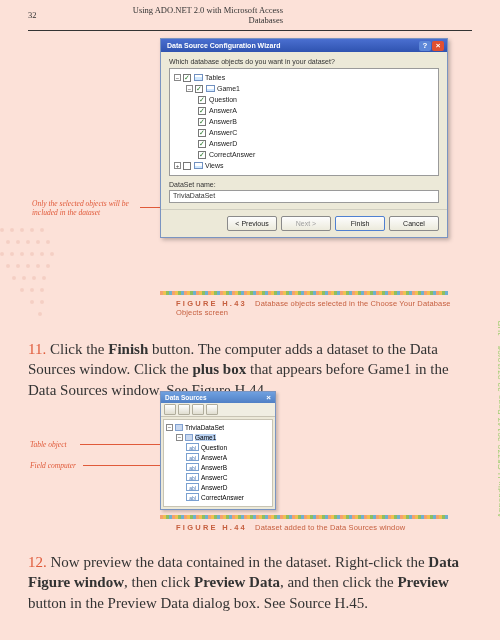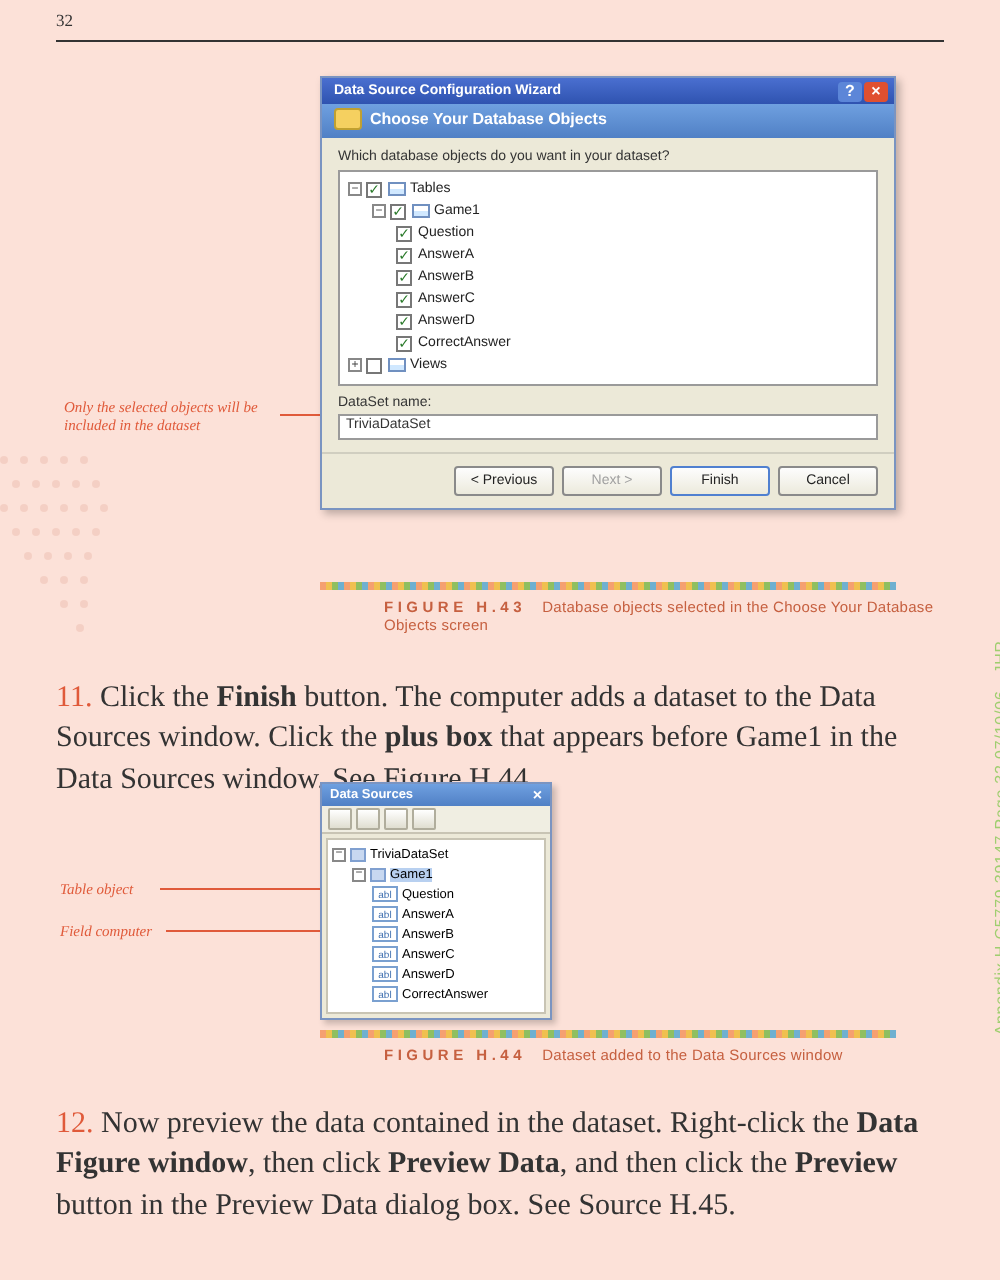--- a/index.html
+++ b/index.html
@@ -151,21 +151,20 @@
     position: absolute;
     height: 4px;
     background: repeating-linear-gradient(90deg,#f5a070 0 3px,#f0c050 3px 6px,#8fbf60 6px 9px,#6fb0d0 9px 12px);
   }
   .figcap {
     position: absolute;
     font-family: Helvetica, Arial, sans-serif;
     font-size: 7.5px;
     letter-spacing: 0.08em;
     color: #c66040;
-    margin-left: 16px;
   }
   .figcap b { font-weight: bold; letter-spacing: 0.3em; }
   .figcap-desc { color: #c66040; letter-spacing: 0.02em; }
 
   .bodypara {
     position: absolute;
     font-size: 15px;
     color: #333;
     line-height: 1.35;
   }
@@ -242,20 +241,21 @@
     color: #9fce6f;
     letter-spacing: 0.05em;
     white-space: nowrap;
   }
 </style>
 </head>
 <body>
 
 <div class="header">
   <div class="header-pagenum">32</div>
+  <div class="header-right">Using ADO.NET 2.0 with Microsoft Access Databases</div>
 </div>
 <div class="header-rule"></div>
 
 <svg class="dotwave" viewBox="0 0 90 120">
   <g fill="#e8b0a0">
     <circle cx="10" cy="10" r="2"></circle>
       <circle cx="20" cy="10" r="2"></circle>
       <circle cx="30" cy="10" r="2"></circle>
       <circle cx="40" cy="10" r="2"></circle>
       <circle cx="50" cy="10" r="2"></circle>
@@ -291,24 +291,20 @@
 
 <div class="annot" style="left:32px; top:199px; width:115px;">Only the selected objects will be included in the dataset</div>
 <div class="callout-line-h" style="left:140px; top:207px; width:25px;"></div>
 
 <div class="wizard">
   <div class="titlebar">
     <span class="titlebar-text">Data Source Configuration Wizard</span>
     <span class="tb-btn tb-help">?</span>
     <span class="tb-btn tb-close">×</span>
   </div>
-  <div class="wiz-banner">
-    <div class="wiz-banner-icon"></div>
-    <span>Choose Your Database Objects</span>
-  </div>
   <div class="wiz-body">
     <div class="wiz-question">Which database objects do you want in your dataset?</div>
     <div class="wiz-treebox">
       <div class="tree-row tr-ind0">
         <span class="tr-expander">−</span>
         <span class="tr-chk">✓</span>
         <span class="tr-icon-tbl"></span>
         <span class="tr-label">Tables</span>
       </div>
       <div class="tree-row tr-ind1">

